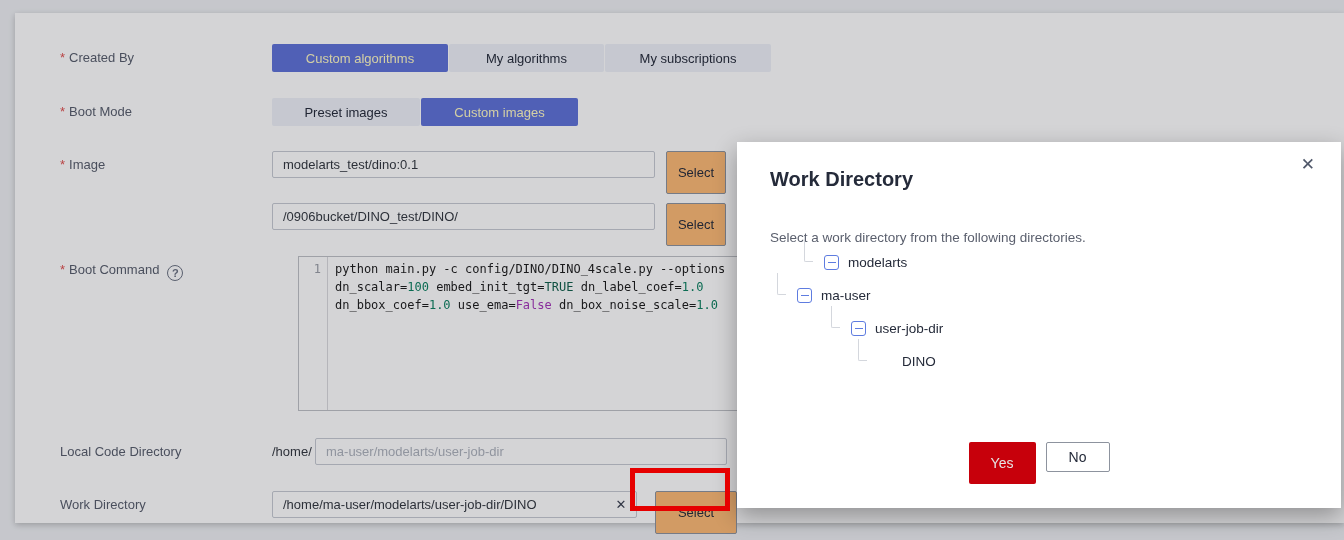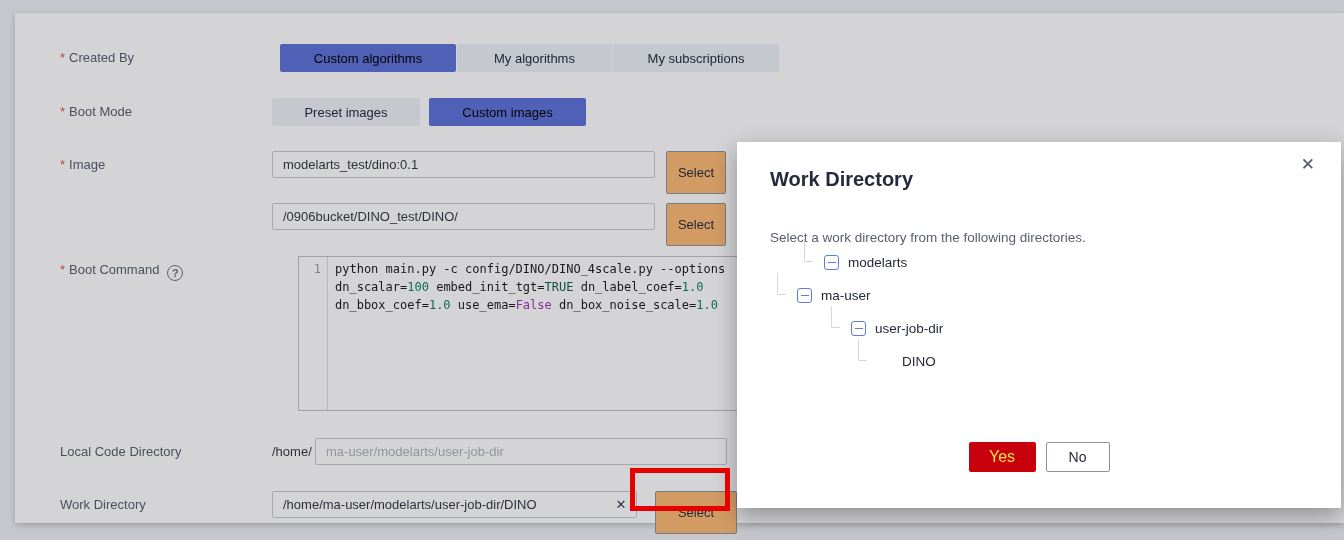--- a/index.html
+++ b/index.html
@@ -30,21 +30,21 @@
     font-size:11px; line-height:14px; text-align:center; color:#6b7282;
     vertical-align:-3px; font-weight:700;
   }
 
   .tab-group { position:absolute; left:257px; display:flex; }
   .tab-btn {
     height:28px; border:none; cursor:pointer;
     background:#eef1f8; color:#252b3a; font-size:13px;
     font-family:inherit; margin-right:1px; border-radius:2px;
   }
-  .tab-btn.selected { background:var(--accent-blue,#5e72d8); color:#000000;margin-left:8px; }
+  .tab-btn.selected { background:var(--accent-blue,#5e72d8); color:#fef9c3; }
 
   .text-input {
     position:absolute; height:27px;
     border:1px solid #c6cad2; border-radius:2px; background:#fff;
     font-size:13px; color:#333840; padding:0 10px;
     font-family:inherit; outline:none;
   }
   .text-input::placeholder { color:#adb2bc; }
   .btn-select {
     position:absolute; height:43px; background:#fdba74;
@@ -119,22 +119,22 @@
   .lvl-2 { padding-left:54px; }  .lvl-2 .connector { left:34px; }
   .lvl-3 { padding-left:81px; }  .lvl-3 .connector { left:61px; }
   .lvl-4 { padding-left:132px; } .lvl-4 .connector { left:88px; }
   .lvl-4 .tree-label { margin-left:0; }
 
   .modal-buttons {
     position:absolute; left:0; right:0; top:300px;
     display:flex; justify-content:center; gap:10px;
   }
   .btn-yes {
-    width:67px; height:30px; background:var(--huawei-red,#c7000b); color:#fde047;
-    border:none; border-radius:2px; font-size:16px; font-family:inherit; cursor:pointer;
+    width:67px; height:42px; background:var(--huawei-red,#c7000b); color:#e5e5e5;
+    border:none; border-radius:2px; font-size:14px; font-family:inherit; cursor:pointer;
   }
   .btn-no {
     width:64px; height:30px; background:#fff; color:#252b3a;
     border:1px solid #8d939e; border-radius:2px; font-size:14px; font-family:inherit; cursor:pointer;text-align:center;
   }
 
   
   .annotation-box {
     position:absolute; left:630px; top:468px; width:100px; height:43px;
     border:5px solid var(--annotation-red,#e60000); z-index:40; pointer-events:none;

